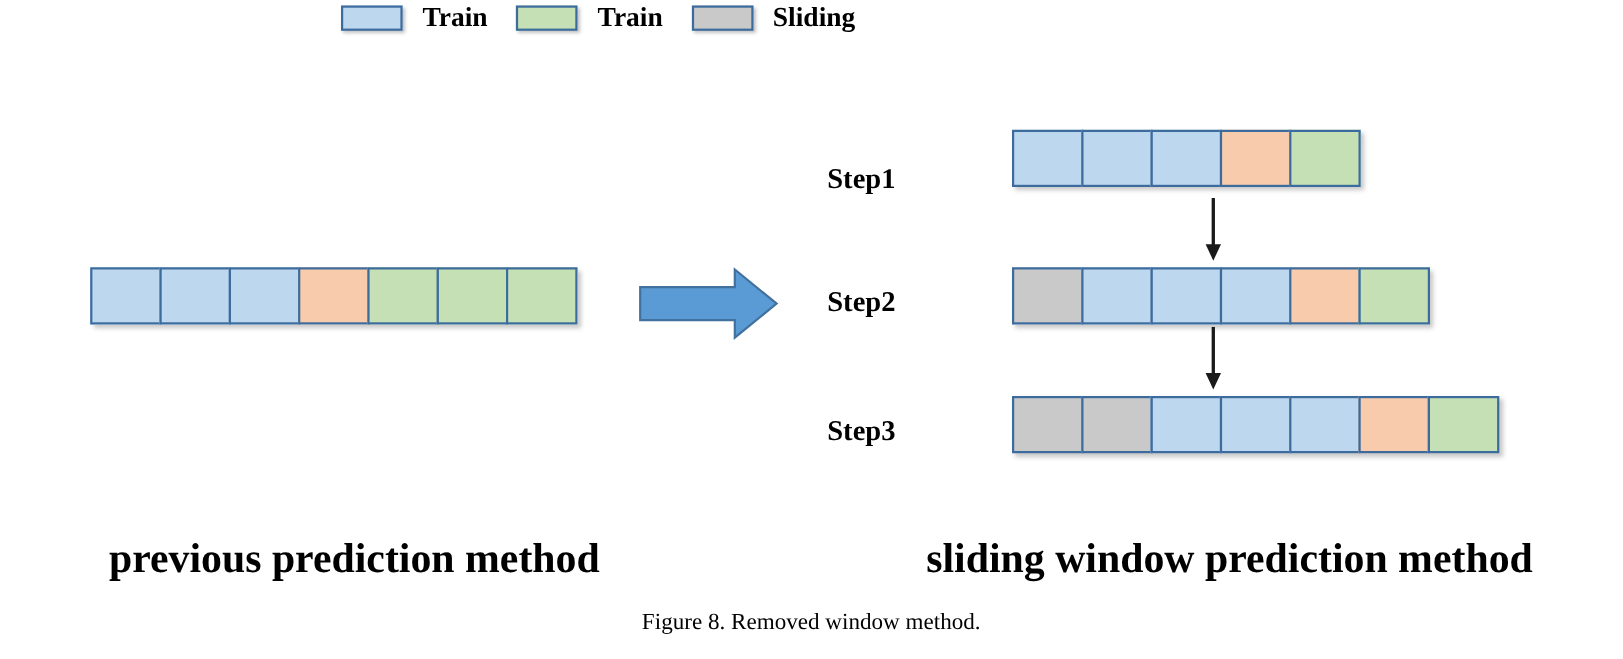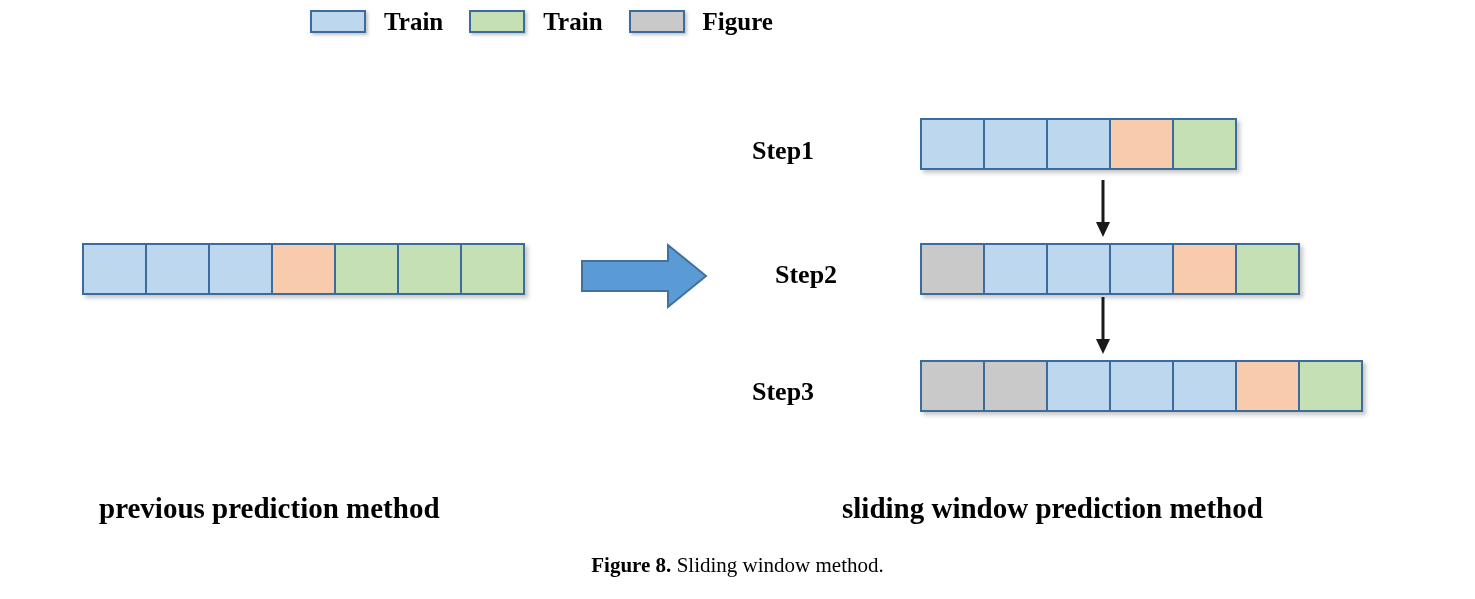--- a/index.html
+++ b/index.html
@@ -18,21 +18,21 @@
     overflow: hidden;
     background: #ffffff;
   }
 
   
   .legend {
     position: absolute;
     left: 310px;
     top: 4px;
     display: flex;
-    align-items: center;
+    align-items: flex-start;
     height: 34px;
   }
   .legend-entry {
     display: flex;
     align-items: center;
   }
   .legend-swatch {
     width: 56px;
     height: 23px;
     border: 2px solid #3c6c9e;
@@ -82,22 +82,22 @@
   }
 
   
   .step-label {
     position: absolute;
     font-weight: bold;
     font-size: 26px;
     line-height: 26px;
     white-space: nowrap;
   }
-  #step-label-1 { left: 752px; top: 138px; }
-  #step-label-2 { left: 752px; top: 262px; margin-left: 23px; }
+  #step-label-1 { left: 752px; top: 150px; }
+  #step-label-2 { left: 752px; top: 262px; }
   #step-label-3 { left: 752px; top: 379px; text-align: right; }
 
   
   #big-arrow {
     position: absolute;
     left: 580px;
     top: 242px;
     width: 128px;
     height: 68px;
   }
@@ -108,58 +108,58 @@
     width: 22px;
     height: 58px;
   }
   #down-arrow-1 { left: 1092px; top: 180px; }
   #down-arrow-2 { left: 1092px; top: 297px; }
 
   
   .method-label {
     position: absolute;
     font-weight: bold;
-    font-size: 29px;
+    font-size: 38px;
     line-height: 32px;
     white-space: nowrap;
   }
   #method-label-left  { left: 99px;  top: 492px; }
   #method-label-right { left: 842px; top: 492px; }
 
   
   #figure-caption {
     position: absolute;
     left: 0;
     top: 552px;
     width: 1475px;
     text-align: center;
     font-size: 21px;
     line-height: 26px;
   }
   #figure-caption .caption-prefix {
-    font-weight: bold;
+    font-weight: normal;
   }
 </style>
 </head>
 <body>
 
 <div id="figure-root">
 
   <div class="legend">
       <div class="legend-entry">
         <span class="legend-swatch" style="background: rgb(189, 215, 238); border-color: rgb(60, 108, 158);"></span>
         <span class="legend-label">Train</span>
       </div>
       <div class="legend-entry">
         <span class="legend-swatch" style="background: rgb(197, 224, 180); border-color: rgb(60, 108, 158);"></span>
         <span class="legend-label">Train</span>
       </div>
       <div class="legend-entry">
         <span class="legend-swatch" style="background: rgb(201, 201, 201); border-color: rgb(60, 108, 158);"></span>
-        <span class="legend-label">Figure</span>
+        <span class="legend-label">Sliding</span>
       </div>
     </div>
 
   <div class="bar" id="bar-previous">
       <div class="cell" style="width: 65px; background: rgb(189, 215, 238); border-color: rgb(60, 108, 158);"></div>
       <div class="cell" style="width: 65px; background: rgb(189, 215, 238); border-color: rgb(60, 108, 158);"></div>
       <div class="cell" style="width: 65px; background: rgb(189, 215, 238); border-color: rgb(60, 108, 158);"></div>
       <div class="cell" style="width: 65px; background: rgb(248, 203, 173); border-color: rgb(60, 108, 158);"></div>
       <div class="cell" style="width: 65px; background: rgb(197, 224, 180); border-color: rgb(60, 108, 158);"></div>
       <div class="cell" style="width: 65px; background: rgb(197, 224, 180); border-color: rgb(60, 108, 158);"></div>
@@ -211,16 +211,16 @@
     <svg width="22" height="58" viewBox="0 0 22 58" xmlns="http://www.w3.org/2000/svg">
       <line x1="11" y1="0" x2="11" y2="46" stroke="#1a1a1a" stroke-width="3"></line>
       <polygon points="11,57 4,42 18,42" fill="#1a1a1a"></polygon>
     </svg>
   </div>
 
   <div class="method-label" id="method-label-left">previous prediction method</div>
   <div class="method-label" id="method-label-right">sliding window prediction method</div>
 
   <div id="figure-caption">
-    <span class="caption-prefix">Figure 8.</span><span> Sliding window method.</span>
+    <span class="caption-prefix">Figure 8.</span><span> Removed window method.</span>
   </div>
 
 </div>
 
 </body></html>

